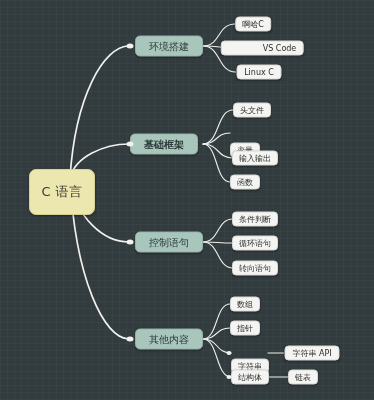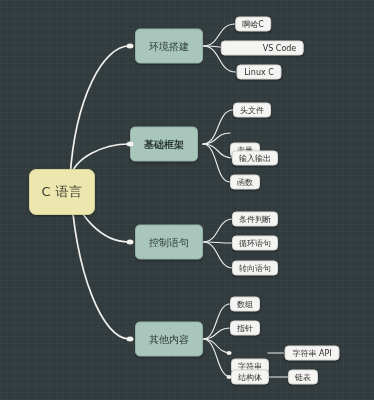--- a/index.html
+++ b/index.html
@@ -47,21 +47,21 @@
     height: 46px;
     box-shadow: 0 1px 3px rgba(0,0,0,0.35);
   }
   .node-branch {
     background: #a9c6bd;
     border: 1px solid #93b3a9;
     border-radius: 5px;
     color: #2b3a38;
     font-size: 10px;
     padding: 0 10px;
-    height: 35px;
+    height: 21px;
     box-shadow: 0 1px 2px rgba(0,0,0,0.3);
   }
   .node-leaf {
     background: #f4f4f2;
     border: 1px solid #d8d8d4;
     border-radius: 4px;
     color: #2c2c2c;
     font-size: 8px;
     padding: 0 6px;
     height: 15px;

